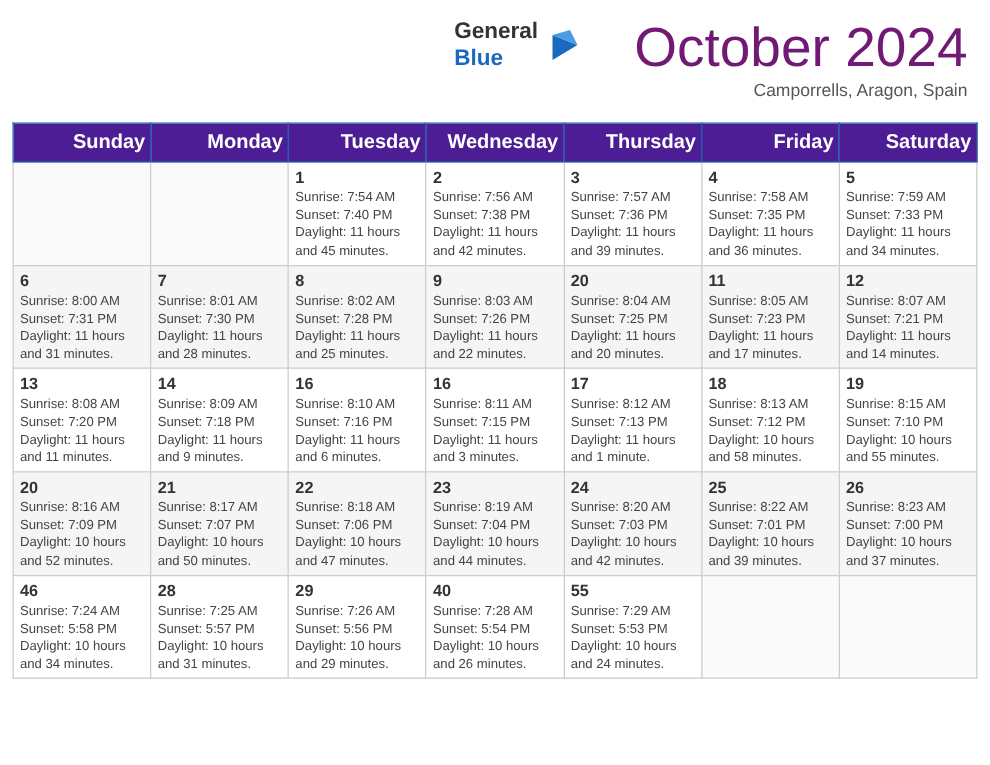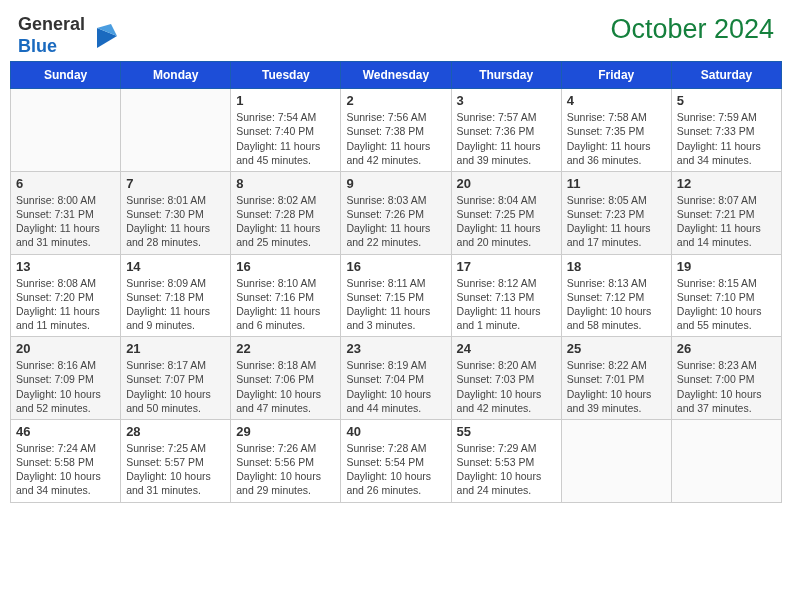--- a/index.html
+++ b/index.html
@@ -5,44 +5,45 @@
     * { box-sizing: border-box; margin: 0; padding: 0; }
     body {
       font-family: Arial, sans-serif;
       background: #fff;
       width: 792px;
       min-height: 612px;
       padding: 10px;
     }
     .header {
       display: flex;
-      justify-content: space-between;
+      justify-content: flex-end;
       align-items: flex-start;
-      margin-bottom: 0;
+      margin-bottom: 14px;
       padding: 4px 8px;
+      gap: 41px;
     }
     .logo {
       display: flex;
       align-items: center;
       gap: 2px;
     }
     .title-block {
       text-align: right;
     }
     table {
       width: 100%;
       border-collapse: collapse;
       font-size: 11px;
     }
     thead tr th {
-      background-color: #1d4ed8;
+      background-color: #4c1d95;
       color: #fff;
       padding: 6px 4px;
-      text-align: center;
-      font-size: 12px;
+      text-align: right;
+      font-size: 16px;
       font-weight: bold;
       border: 1px solid #1a5db0;
     }
     tbody tr td {
       border: 1px solid #ccc;
       vertical-align: top;
       padding: 4px 5px;
       min-height: 70px;
       width: 14.28%;
       background: #fff;
@@ -79,21 +80,22 @@
           <div style="font-size:18px; font-weight:bold; color:#1a6abf; line-height:1.2;">Blue</div>
         </div>
         <svg width="32" height="32" viewBox="0 0 32 32">
           <polygon points="8,28 28,16 8,8" fill="#1a6abf"></polygon>
           <polygon points="8,8 28,16 22,4" fill="#4a9de0"></polygon>
         </svg>
       </div>
     </div>
   </div>
   <div class="title-block">
-    <div style="font-size:27px; color:#15803d; font-weight:normal;">October 2024</div>
+    <div style="font-size:44px; color:#701a75; font-weight:normal;">October 2024</div>
+    <div style="font-size:14px; color:#555;">Camporrells, Aragon, Spain</div>
   </div>
 </div>
 
 <table>
   <thead>
     <tr>
 
     <th>Sunday</th>
         <th>Monday</th>
         <th>Tuesday</th>

